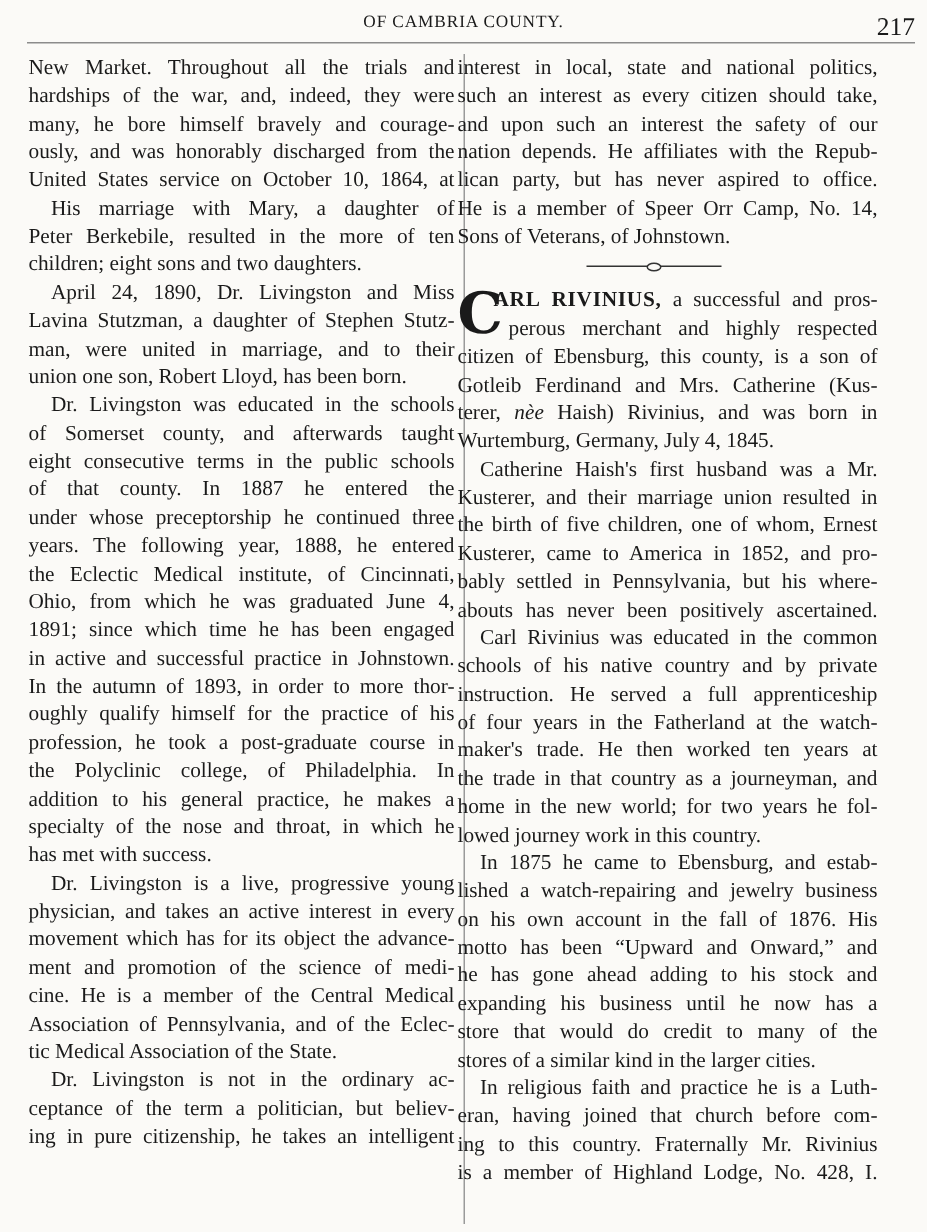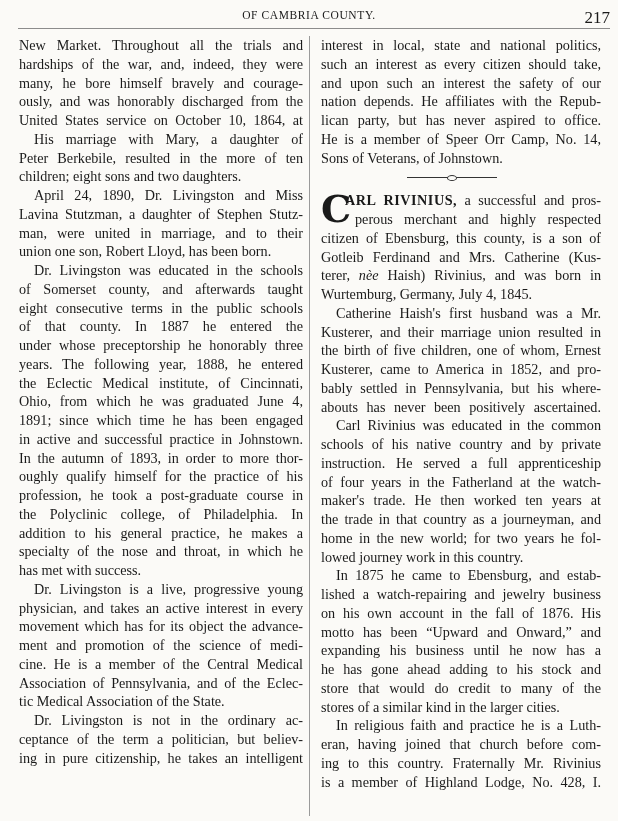--- a/index.html
+++ b/index.html
@@ -26,21 +26,21 @@
   }
   .col-divider {
     position: absolute; left: 309px; top: 36px; height: 780px; width: 0;
     border-left: 1px solid #9a9a9a;
   }
   .col {
     position: absolute; top: 36px;
     font-size: 14.2px; line-height: 18.75px;
   }
   .col.left { left: 19px; width: 284px; }
-  .col.right { left: 321px; width: 280px; }
+  .col.right { left: 305px; width: 280px; }
   .line {
     display: block; white-space: nowrap;
     text-align: justify; text-align-last: justify;
     height: 18.75px; overflow: visible;
   }
   .line.last { text-align-last: left; }
   .line.indent { padding-left: 15px; }
   .divider-line {
     display: block; height: 24px; position: relative;
   }
@@ -84,21 +84,21 @@
     <span class="line">Peter Berkebile, resulted in the more of ten</span>
     <span class="line last">children; eight sons and two daughters.</span>
     <span class="line indent">April 24, 1890, Dr. Livingston and Miss</span>
     <span class="line">Lavina Stutzman, a daughter of Stephen Stutz-</span>
     <span class="line">man, were united in marriage, and to their</span>
     <span class="line last">union one son, Robert Lloyd, has been born.</span>
     <span class="line indent">Dr. Livingston was educated in the schools</span>
     <span class="line">of Somerset county, and afterwards taught</span>
     <span class="line">eight consecutive terms in the public schools</span>
     <span class="line">of that county.  In 1887 he entered the</span>
-    <span class="line">under whose preceptorship he honorably three</span>
+    <span class="line">under whose preceptorship he continued three</span>
     <span class="line">years.  The following year, 1888, he entered</span>
     <span class="line">the Eclectic Medical institute, of Cincinnati,</span>
     <span class="line">Ohio, from which he was graduated June 4,</span>
     <span class="line">1891; since which time he has been engaged</span>
     <span class="line">in active and successful practice in Johnstown.</span>
     <span class="line">In the autumn of 1893, in order to more thor-</span>
     <span class="line">oughly qualify himself for the practice of his</span>
     <span class="line">profession, he took a post-graduate course in</span>
     <span class="line">the Polyclinic college, of Philadelphia.  In</span>
     <span class="line">addition to his general practice, he makes a</span>
@@ -150,22 +150,22 @@
       <span class="line">instruction.  He served a full apprenticeship</span>
       <span class="line">of four years in the Fatherland at the watch-</span>
       <span class="line">maker's trade.  He then worked ten years at</span>
       <span class="line">the trade in that country as a journeyman, and</span>
       <span class="line">home in the new world; for two years he fol-</span>
       <span class="line last">lowed journey work in this country.</span>
       <span class="line indent">In 1875 he came to Ebensburg, and estab-</span>
       <span class="line">lished a watch-repairing and jewelry business</span>
       <span class="line">on his own account in the fall of 1876.  His</span>
       <span class="line">motto has been “Upward and Onward,” and</span>
+      <span class="line">he has gone ahead adding to his stock and</span>
       <span class="line">expanding his business until he now has a</span>
-      <span class="line">he has gone ahead adding to his stock and</span>
       <span class="line">store that would do credit to many of the</span>
       <span class="line last">stores of a similar kind in the larger cities.</span>
       <span class="line indent">In religious faith and practice he is a Luth-</span>
       <span class="line">eran, having joined that church before com-</span>
       <span class="line">ing to this country.  Fraternally Mr. Rivinius</span>
       <span class="line">is a member of Highland Lodge, No. 428, I.</span>
     </div>
 </div>
 
 </body></html>

